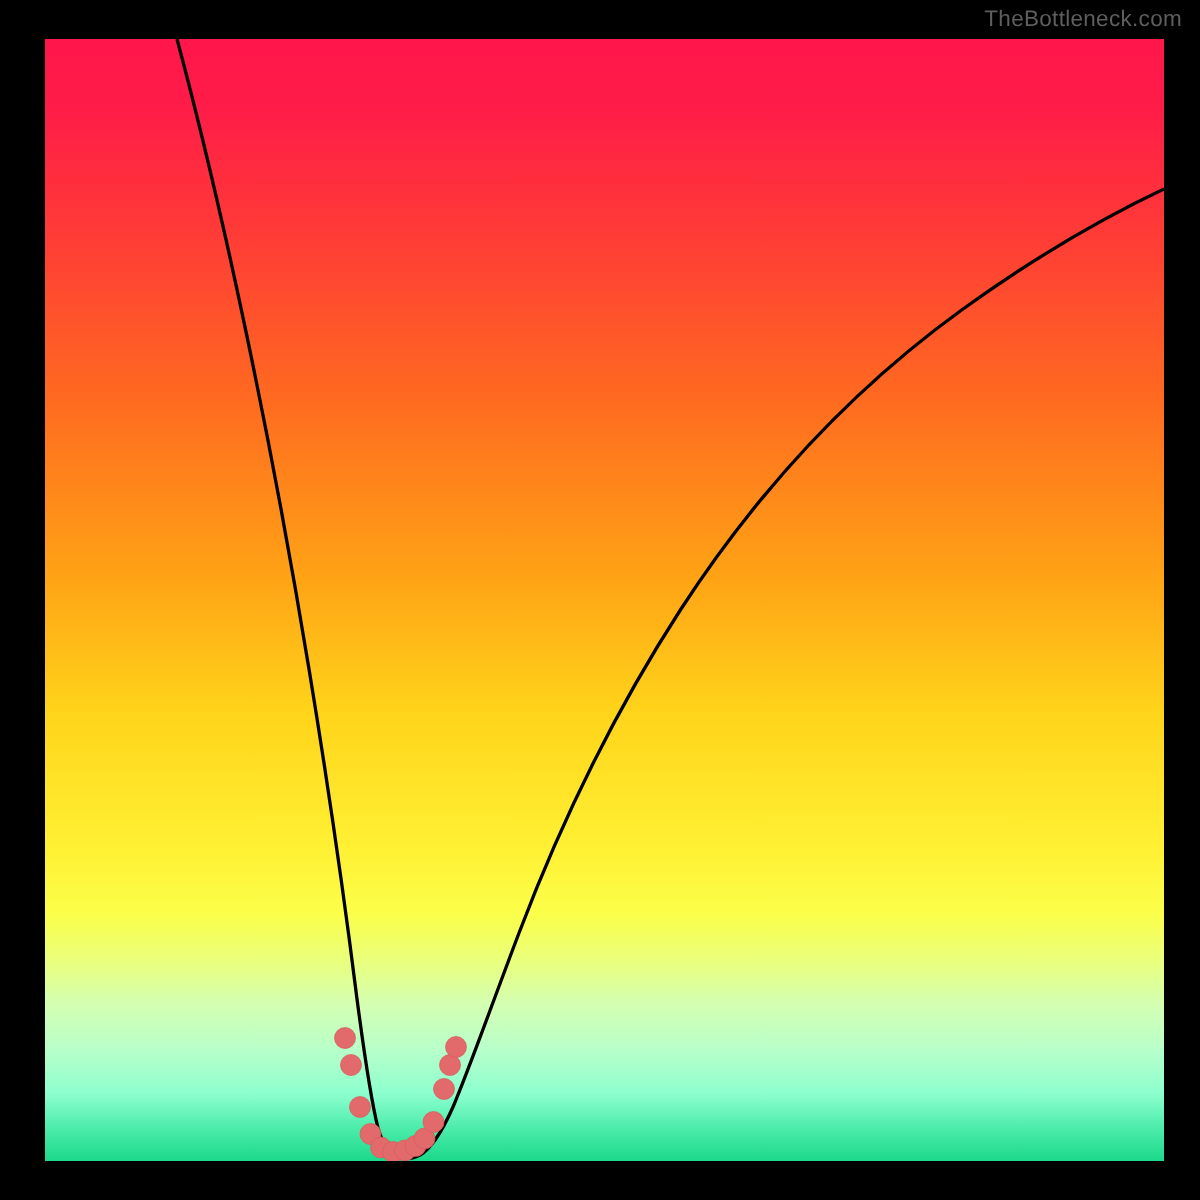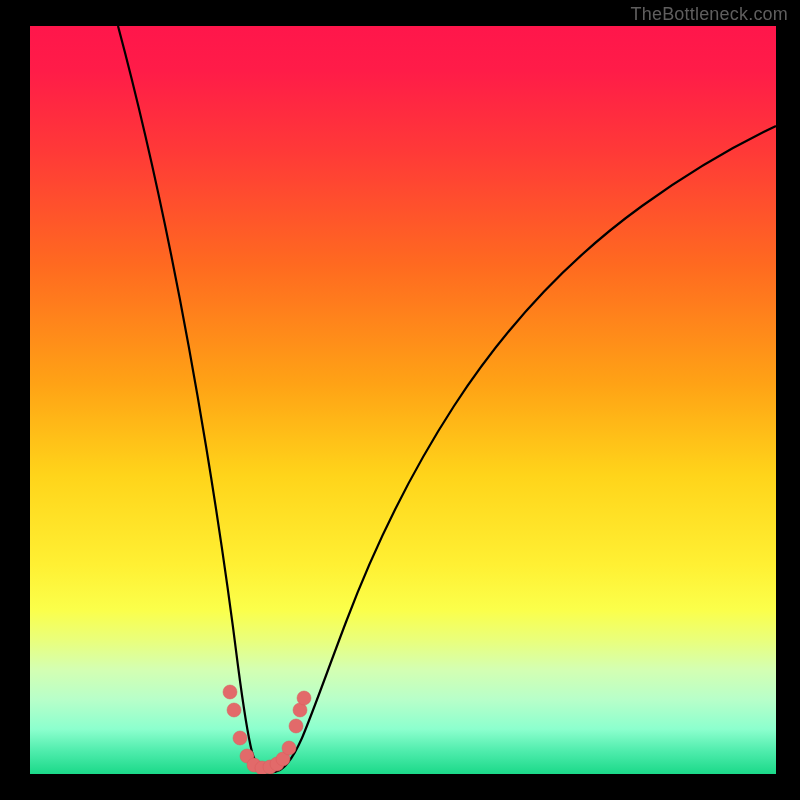--- a/index.html
+++ b/index.html
@@ -39,21 +39,21 @@
       #8cffce 94%,
       #4eecac 97%,
       #1bd989 100%
     );
   }
   .watermark {
     position: absolute;
     top: 4px;
     right: 12px;
     color: #5f5e5e;
-    font-size: 18px;
+    font-size: 15px;
     font-weight: 500;
     letter-spacing: 0.2px;
   }
   svg.curves {
     position: absolute;
     left: 0;
     top: 0;
     width: 746px;
     height: 748px;
   }

